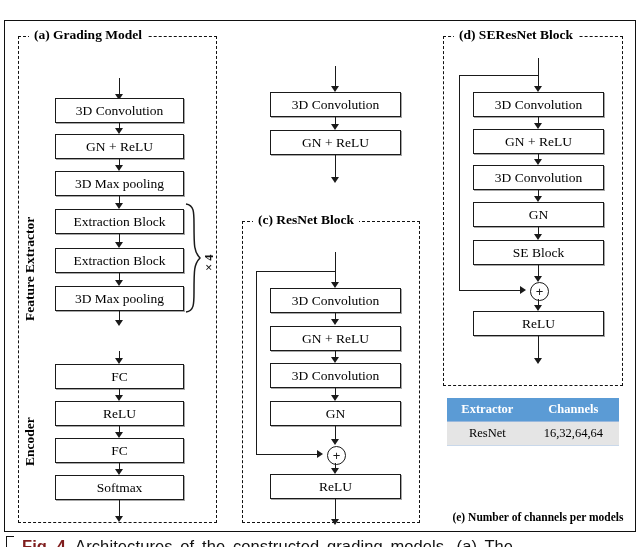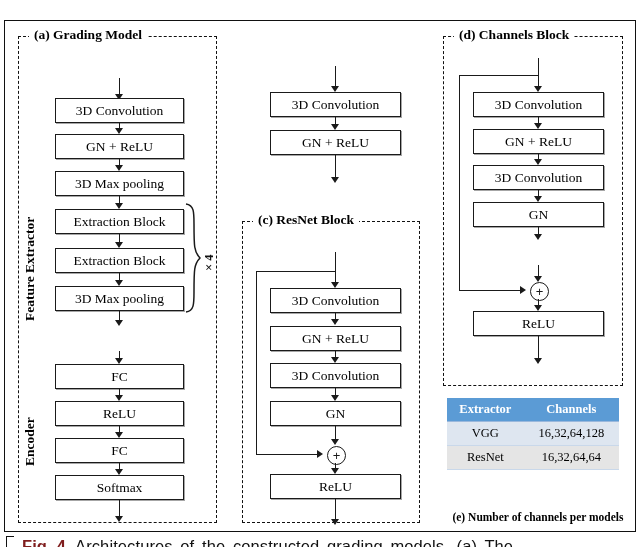--- a/index.html
+++ b/index.html
@@ -178,30 +178,31 @@
   <div class="vline" style="left:256px;top:255px;height:184px;"></div>
   <div class="hline" style="left:256px;top:438px;width:62px;"></div>
   <div class="arrow-right" style="left:317px;top:434px;"></div>
 
   <div class="vline" style="left:335px;top:447px;height:5px;"></div>
   <div class="arrow-down" style="left:331px;top:452px;"></div>
   <div class="vline" style="left:335px;top:483px;height:22px;"></div>
   <div class="arrow-down" style="left:331px;top:503px;"></div>
 
   <div class="panel" id="panel-d">
-    <div class="panel-title">(d) Channels Block</div>
+    <div class="panel-title">(d) SEResNet Block</div>
   </div>
 
   <div class="vline" style="left:538px;top:42px;height:30px;"></div>
   <div class="arrow-down" style="left:534px;top:70px;"></div>
 
   <div class="box" style="left:473px;top:76px;width:131px;height:25px;">3D Convolution</div>
   <div class="box" style="left:473px;top:113px;width:131px;height:25px;">GN + ReLU</div>
   <div class="box" style="left:473px;top:149px;width:131px;height:25px;">3D Convolution</div>
   <div class="box" style="left:473px;top:186px;width:131px;height:25px;">GN</div>
+  <div class="box" style="left:473px;top:224px;width:131px;height:25px;">SE Block</div>
   <div class="box" style="left:473px;top:295px;width:131px;height:25px;">ReLU</div>
 
   <div class="vline" style="left:538px;top:101px;height:6px;"></div>
   <div class="arrow-down" style="left:534px;top:107px;"></div>
   <div class="vline" style="left:538px;top:138px;height:5px;"></div>
   <div class="arrow-down" style="left:534px;top:143px;"></div>
   <div class="vline" style="left:538px;top:174px;height:6px;"></div>
   <div class="arrow-down" style="left:534px;top:180px;"></div>
   <div class="vline" style="left:538px;top:211px;height:7px;"></div>
   <div class="arrow-down" style="left:534px;top:218px;"></div>
@@ -221,24 +222,20 @@
   <div class="arrow-down" style="left:534px;top:342px;"></div>
 
   <table id="table-e">
     <thead>
       <tr>
         <th>Extractor</th>
         <th>Channels</th>
       </tr>
     </thead>
     <tbody>
-      <tr class="alt">
-        <td>VGG</td>
-        <td>16,32,64,128</td>
-      </tr>
       <tr class="plain">
         <td>ResNet</td>
         <td>16,32,64,64</td>
       </tr>
     </tbody>
   </table>
 
   <div class="table-caption">(e) Number of channels per models</div>
 
   <div class="cap-bracket"></div>

